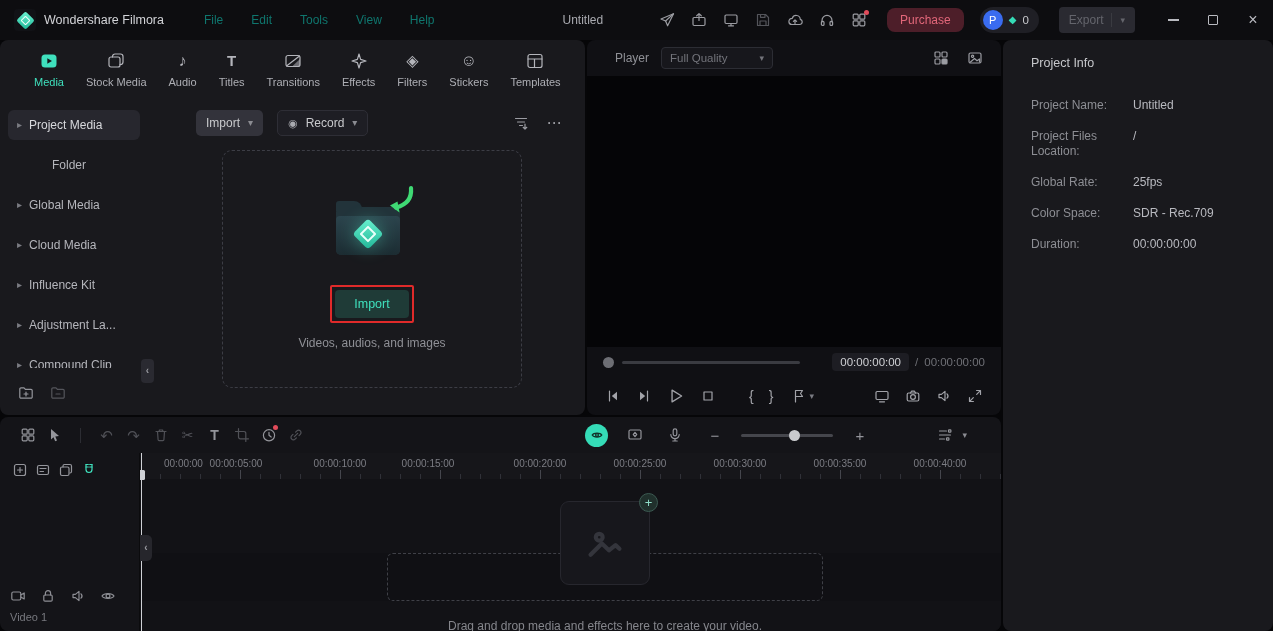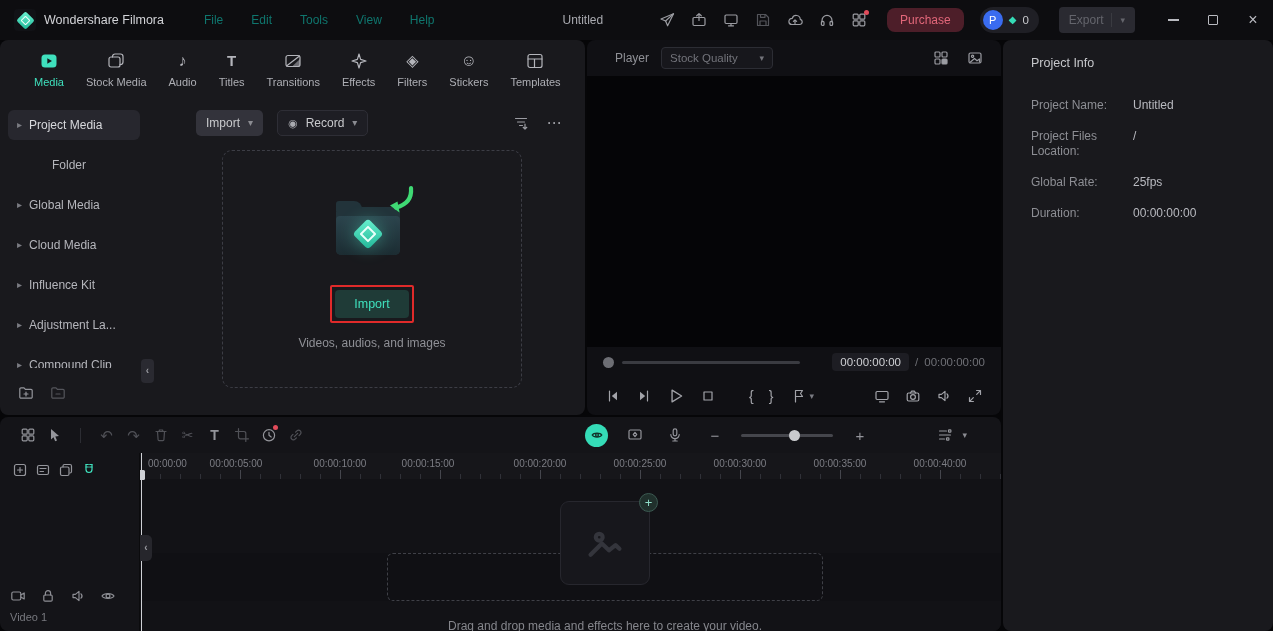--- a/index.html
+++ b/index.html
@@ -120,21 +120,21 @@
   .tl-tools{display:flex;align-items:center;gap:7px;height:26px;padding-left:4px;color:#94959b}
   .tl-tools .snap{color:#3fe0bd}
   .trackhead{position:absolute;left:10px;bottom:8px}
   .th-icons{display:flex;align-items:center;gap:14px;color:#8d8e94}
   .th-label{margin-top:7px;color:#77787e;font-size:11px}
   .tl-view{flex:1;position:relative;overflow:hidden;background:#121216}
   .ruler{height:26px;position:relative;background:#16161a;
     background-image:repeating-linear-gradient(90deg,#45464d 0 1px,transparent 1px 100px),repeating-linear-gradient(90deg,#303138 0 1px,transparent 1px 20px);
     background-size:100% 9px,100% 5px;background-position:left bottom,left bottom;background-repeat:no-repeat,no-repeat}
   .ruler-lb{position:absolute;top:5px;font-size:10px;color:#7c7d84;transform:translateX(-50%);white-space:nowrap}
-  .ruler-lb:nth-child(1){left:8px;transform:none}
+  .ruler-lb:nth-child(1){left:24px;transform:none}
   .ruler-lb:nth-child(2){left:96px}.ruler-lb:nth-child(3){left:200px}
   .ruler-lb:nth-child(4){left:288px}.ruler-lb:nth-child(5){left:400px}
   .ruler-lb:nth-child(6){left:500px}.ruler-lb:nth-child(7){left:600px}
   .ruler-lb:nth-child(8){left:700px}.ruler-lb:nth-child(9){left:800px}
   .playhead{position:absolute;left:1px;top:0;bottom:0;width:1px;background:#cfd1d6;z-index:6}
   .playhead::before{content:"";position:absolute;top:17px;left:-3px;width:7px;height:10px;background:#cfd1d6;border-radius:1.5px}
   .lane{position:absolute;left:0;right:0;top:100px;height:48px;background:#101014}
   .dropzone{position:absolute;left:247px;top:100px;width:436px;height:48px;border:1.5px dashed #3f4047;border-radius:6px}
   .ghost{position:absolute;left:420px;top:48px;width:90px;height:84px;background:#17171c;border:1px solid #27272e;border-radius:9px;display:flex;align-items:center;justify-content:center;color:#34353c}
   .plus-badge{position:absolute;right:-9px;top:-9px;width:19px;height:19px;border-radius:50%;background:#20302c;border:1px solid #3c5a52;color:#8fdcc8;display:flex;align-items:center;justify-content:center;font-size:13px}
@@ -392,21 +392,21 @@
                 <div class="import-hint">Videos, audios, and images</div>
               </div>
             </div>
           </div>
         </div>
 
         <div class="player-panel">
           <div class="p-head">
             <span>Player</span>
             <div class="quality-dd">
-              <span>Stock Quality</span>
+              <span>Full Quality</span>
               <span class="glyph" style="font-size:9px;margin-left:auto">▾</span>
             </div>
             <div class="tail">
               <div class="iconbtn">
                 <svg class="ic" viewBox="0 0 16 16">
                     <rect x="2" y="2" width="5" height="5" rx="1"></rect>
                     <rect x="9" y="2" width="5" height="5" rx="1"></rect>
                     <rect x="2" y="9" width="5" height="5" rx="1"></rect>
                     <rect x="9" y="9" width="5" height="5" rx="1" fill="currentColor"></rect>
                   </svg>
@@ -686,18 +686,22 @@
       </div>
       <div class="pi-row">
         <span>Project Files Location:</span>
         <span class="pi-val">/</span>
       </div>
       <div class="pi-row">
         <span>Global Rate:</span>
         <span class="pi-val">25fps</span>
       </div>
       <div class="pi-row">
+        <span>Color Space:</span>
+        <span class="pi-val">SDR - Rec.709</span>
+      </div>
+      <div class="pi-row">
         <span>Duration:</span>
         <span class="pi-val">00:00:00:00</span>
       </div>
     </div>
   </div>
 </div>
 
 </body></html>

